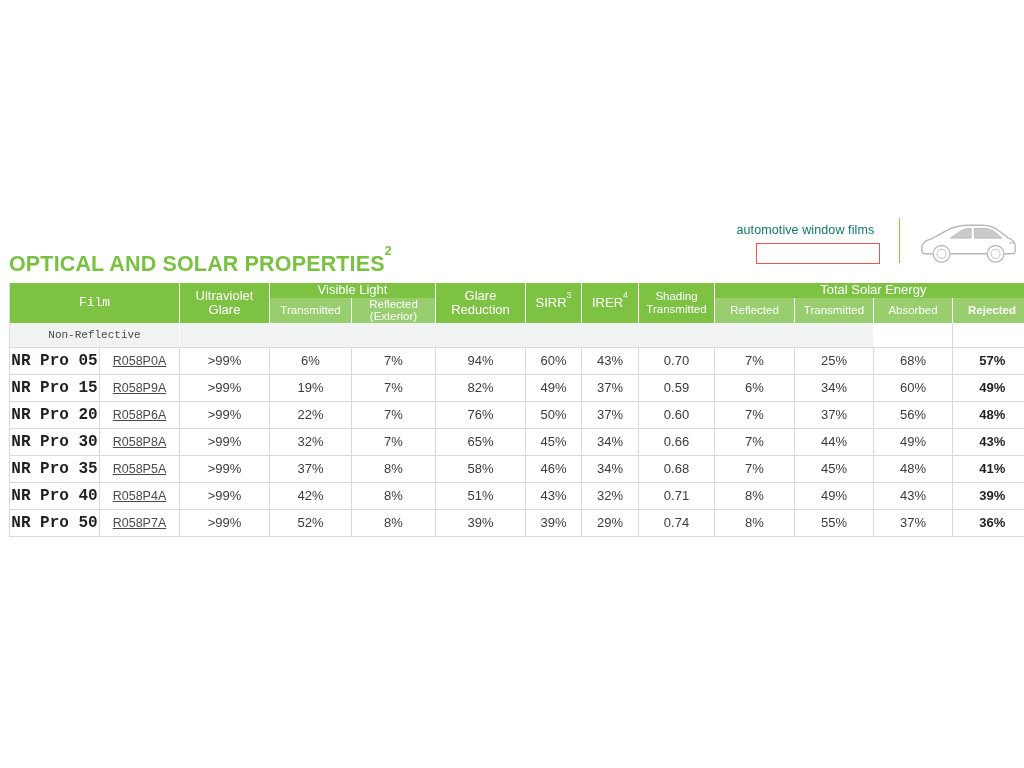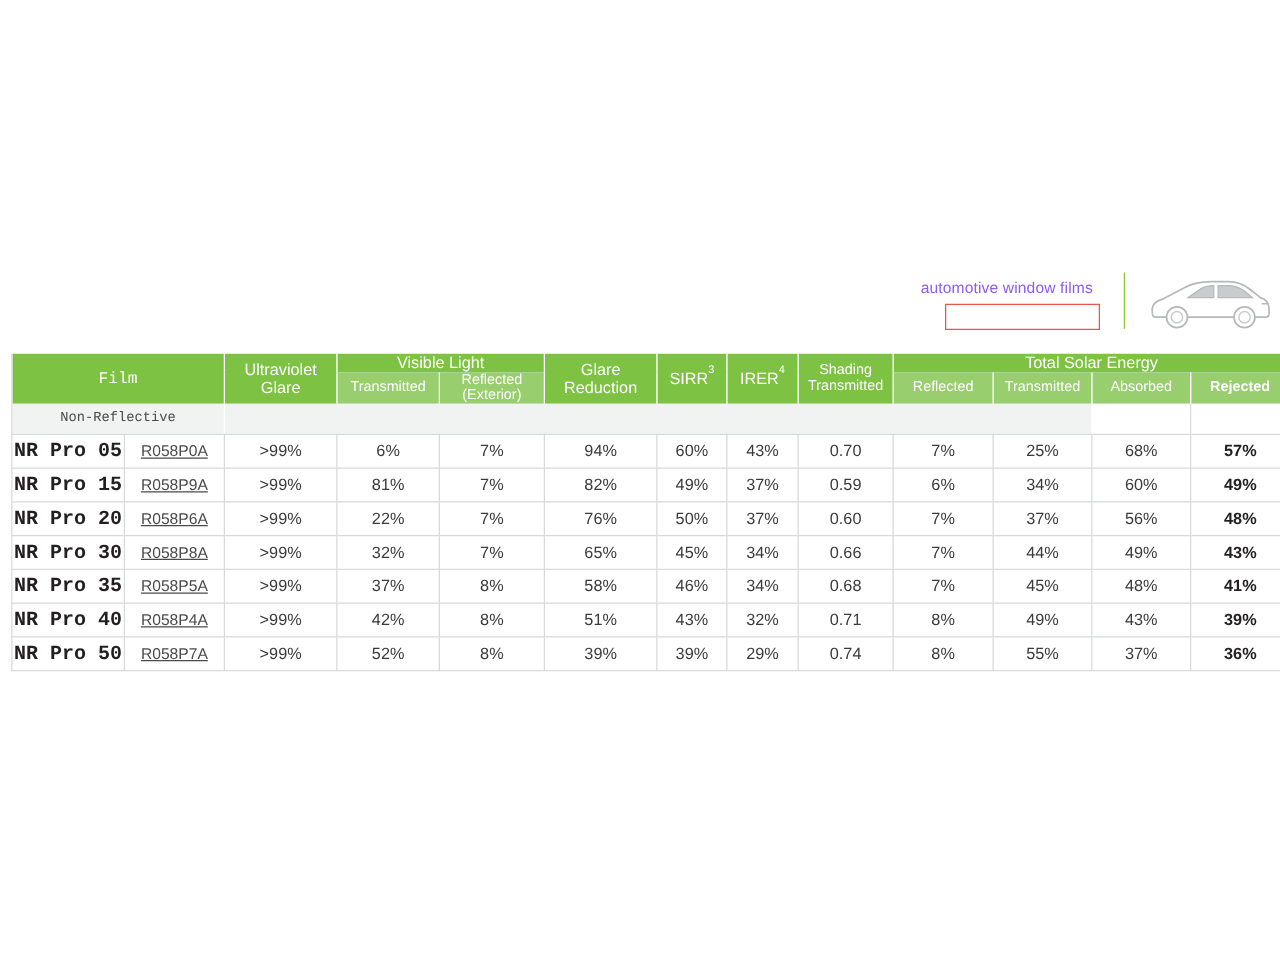--- a/index.html
+++ b/index.html
@@ -22,21 +22,21 @@
     left: 718px; top: 218px;
     width: 300px; height: 52px;
     display: flex;
     align-items: flex-start;
   }
   .brand-text-block {
     width: 178px;
     padding-top: 5px;
   }
   .brand-tagline {
-    color: #8b5cf6;
+    color: #0f766e;
     font-size: 12.5px;
     letter-spacing: .1px;
     text-align: center;
     white-space: nowrap;
   }
   .brand-logo-placeholder {
     margin: 6px 0 0 38px;
     width: 124px; height: 21px;
     border: 1px solid #e8564f;
     background: #ffffff;
@@ -168,20 +168,23 @@
         <circle cx="79" cy="36" r="8.5"></circle>
       </g>
       <g fill="none" stroke="#c9cbcd" stroke-width="1.2">
         <circle cx="24" cy="36" r="4.6"></circle>
         <circle cx="79" cy="36" r="4.6"></circle>
       </g>
       <path d="M93 25 L97.5 25" stroke="#b6b8ba" stroke-width="1.2" fill="none"></path>
     </svg>
   </div>
 
+  <div class="page-title">
+    <span>OPTICAL AND SOLAR PROPERTIES</span><sup>2</sup>
+  </div>
 
   <table class="spec-table">
     <colgroup>
       <col style="width:90px">
         <col style="width:80px">
         <col style="width:90px">
       <col style="width:82px">
         <col style="width:84px">
         <col style="width:90px">
       <col style="width:56px">
@@ -233,21 +236,21 @@
           <td class="">0.70</td>
           <td class="">7%</td>
           <td class="">25%</td>
           <td class="">68%</td>
           <td class="rejected last">57%</td>
         </tr>
         <tr class="data-row">
           <td class="film-name tbl-left-edge">NR Pro 15</td>
           <td class="part-no">R058P9A</td>
           <td class="">&gt;99%</td>
-          <td class="">81%</td>
+          <td class="">19%</td>
           <td class="">7%</td>
           <td class="">82%</td>
           <td class="">49%</td>
           <td class="">37%</td>
           <td class="">0.59</td>
           <td class="">6%</td>
           <td class="">34%</td>
           <td class="">60%</td>
           <td class="rejected last">49%</td>
         </tr>

